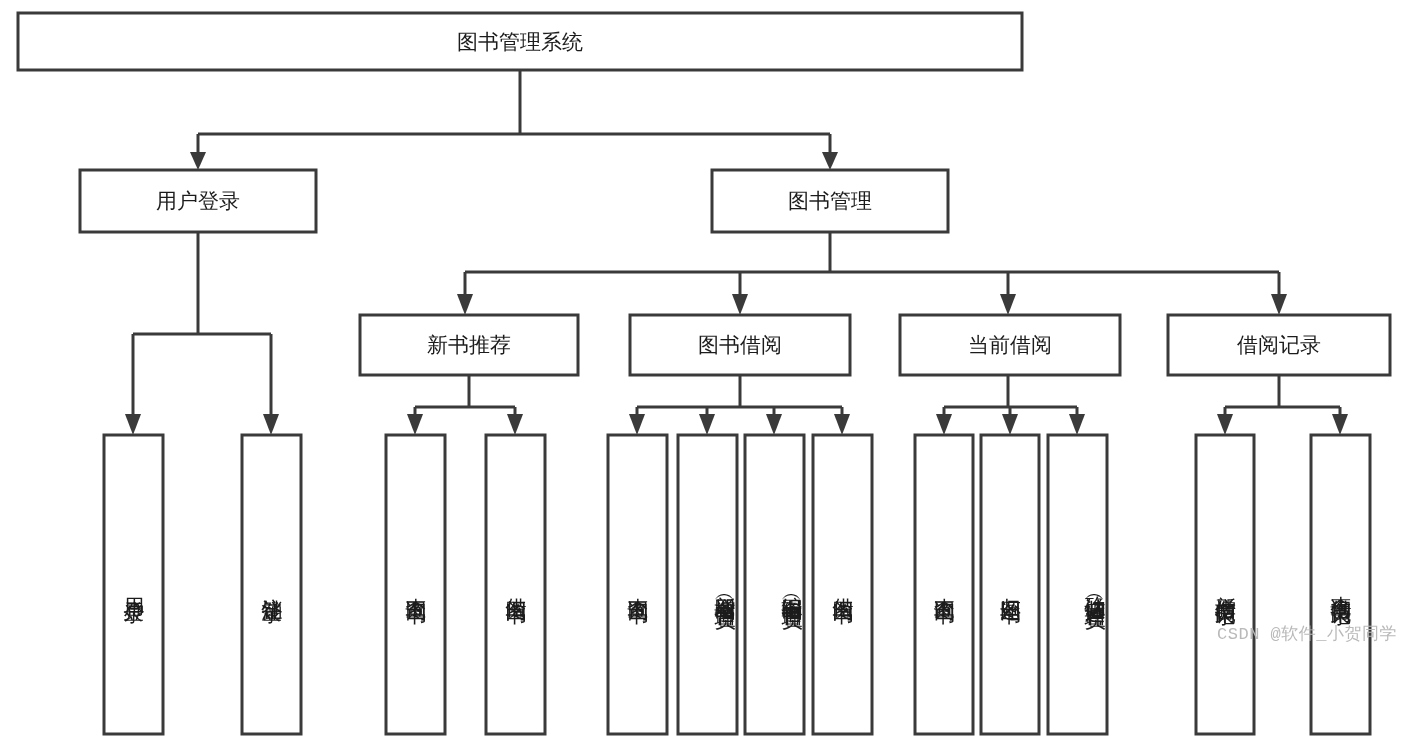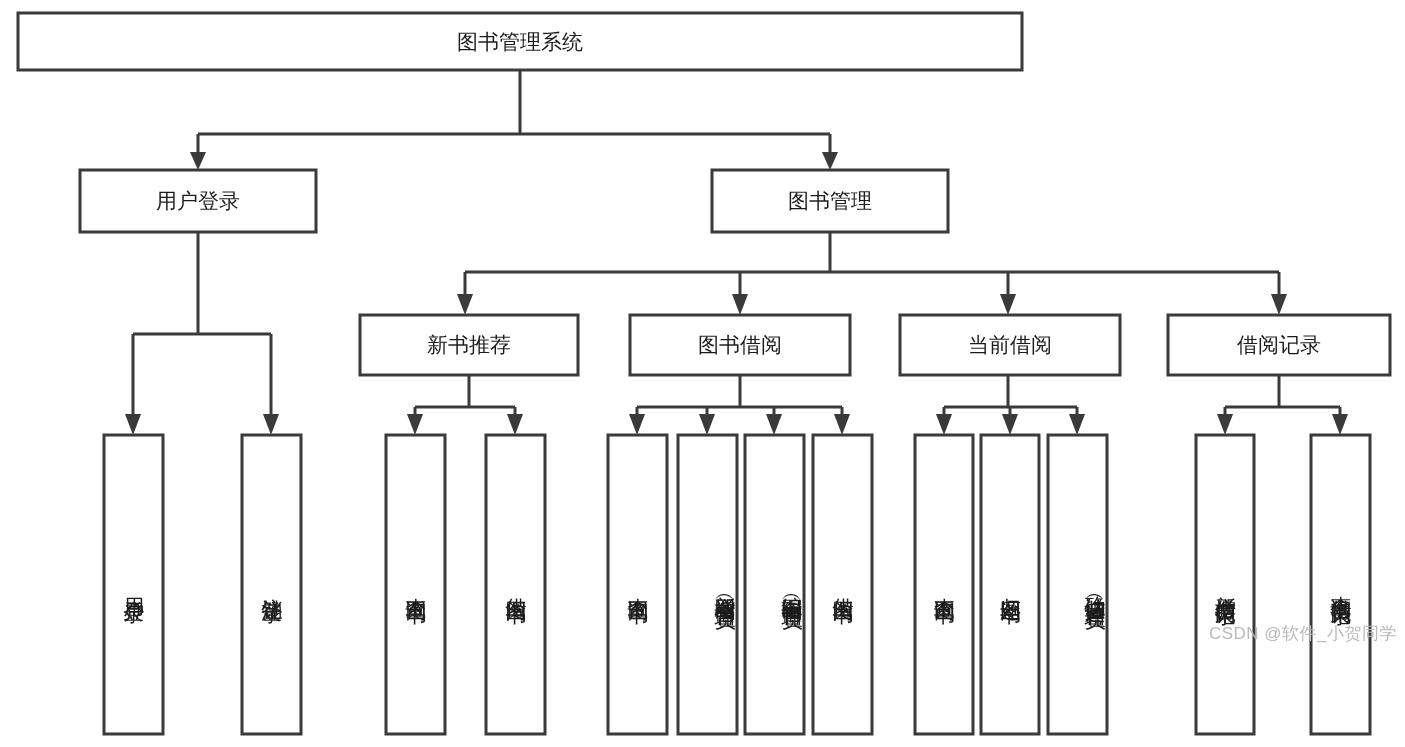--- a/index.html
+++ b/index.html
@@ -61,21 +61,21 @@
     display: flex;
     align-items: center;
     justify-content: center;
     white-space: nowrap;
     pointer-events: none;
   }
   #watermark {
     position: absolute;
     right: 8px;
     bottom: 6px;
-    font-family: Liberation Sans, sans-serif;
+    font-family: Liberation Mono, monospace;
     font-size: 17px;
     color: #b9b9b9;
     letter-spacing: 0.5px;
     user-select: none;
   }
 </style>
 </head>
 <body>
 
 <div id="diagram-root">

